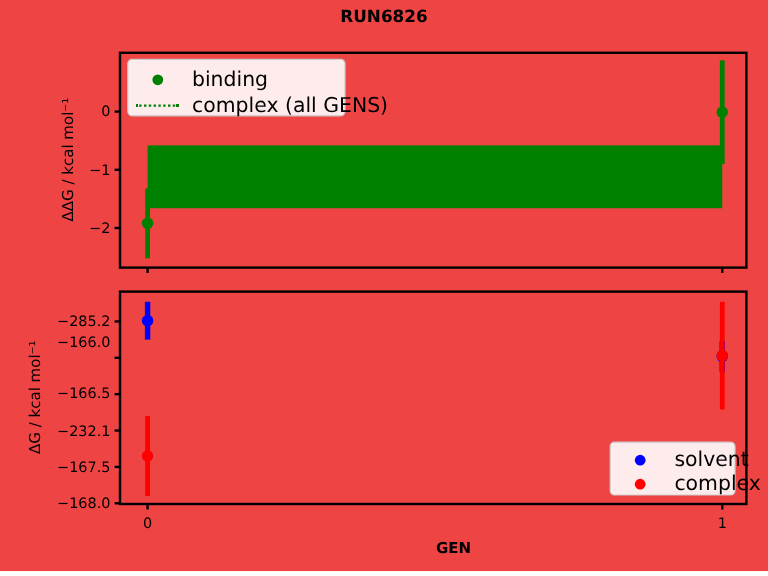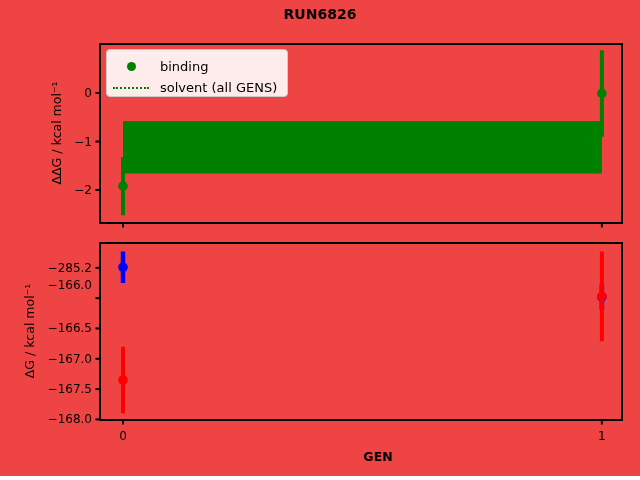--- a/index.html
+++ b/index.html
@@ -16,21 +16,21 @@
   .ylabel{transform:translate(-50%,-50%) rotate(-90deg);}
   .xlabel{transform:translate(-50%,-50%);font-weight:bold;}
   .tick-label{
     position:absolute;font-size:12px;line-height:16px;height:16px;white-space:nowrap;
   }
   .ytick{text-align:right;}
   .xtick{transform:translateX(-50%);text-align:center;}
   .legend{
     position:absolute;background:rgba(255,255,255,0.9);
     border:1px solid #cccccc;border-radius:4px;box-sizing:border-box;
-    font-size:13px;
+    font-size:17px;
   }
   #legend-0{left:106px;top:49px;width:182px;height:48px;padding-top:6px;}
   #legend-0 .lrow{height:21px;}
   #legend-1{left:508px;top:368px;width:105px;height:45px;padding-top:4px;}
   #legend-1 .lrow{height:20px;}
   .lrow{display:flex;align-items:center;}
   .lmark-wrap{width:40px;display:flex;justify-content:center;align-items:center;flex:none;margin-left:4px;}
   .ltext{margin-left:9px;white-space:nowrap;}
   .lmark-dot{width:9px;height:9px;border-radius:50%;}
   .lmark-dotted{width:36px;height:0;border-top:2.2px dotted #008000;}
@@ -86,28 +86,42 @@
     <div class="lrow">
       <span class="lmark-wrap">
           <span class="lmark-dot" style="background: rgb(0, 128, 0);"></span>
         </span>
       <span class="ltext">binding</span>
     </div>
     <div class="lrow">
       <span class="lmark-wrap">
           <span class="lmark-dotted" style="border-top-color: rgb(0, 128, 0);"></span>
         </span>
-      <span class="ltext">solvent (all GENS)</span>
+      <span class="ltext">complex (all GENS)</span>
     </div>
   </div>
 
+  <div id="legend-1" class="legend">
+    <div class="lrow">
+      <span class="lmark-wrap">
+          <span class="lmark-dot" style="background: rgb(0, 0, 255);"></span>
+        </span>
+      <span class="ltext">solvent</span>
+    </div>
+    <div class="lrow">
+      <span class="lmark-wrap">
+          <span class="lmark-dot" style="background: rgb(255, 0, 0);"></span>
+        </span>
+      <span class="ltext">complex</span>
+    </div>
+  </div>
 <div class="tick-label ytick" style="left: 34px; top: 84.9946px; width: 58px;">0</div>
     <div class="tick-label ytick" style="left: 34px; top: 133.504px; width: 58px;">−1</div>
     <div class="tick-label ytick" style="left: 34px; top: 182.014px; width: 58px;">−2</div>
     <div class="tick-label ytick" style="left: 34px; top: 259.853px; width: 58px;">−285.2</div>
     <div class="tick-label ytick" style="left: 34px; top: 277px; width: 58px;">−166.0</div>
     <div class="tick-label ytick" style="left: 34px; top: 320.469px; width: 58px;">−166.5</div>
-    <div class="tick-label ytick" style="left: 34px; top: 350.777px; width: 58px;">−167.0</div>
+    <div class="tick-label ytick" style="left: 34px; top: 350.777px; width: 58px;">−232.1</div>
     <div class="tick-label ytick" style="left: 34px; top: 381.086px; width: 58px;">−167.5</div>
     <div class="tick-label ytick" style="left: 34px; top: 411.394px; width: 58px;">−168.0</div>
     <div class="tick-label xtick" style="left: 122.987px; top: 427.5px;">0</div>
     <div class="tick-label xtick" style="left: 601.886px; top: 427.5px;">1</div>
   </div>
 
 </body></html>

